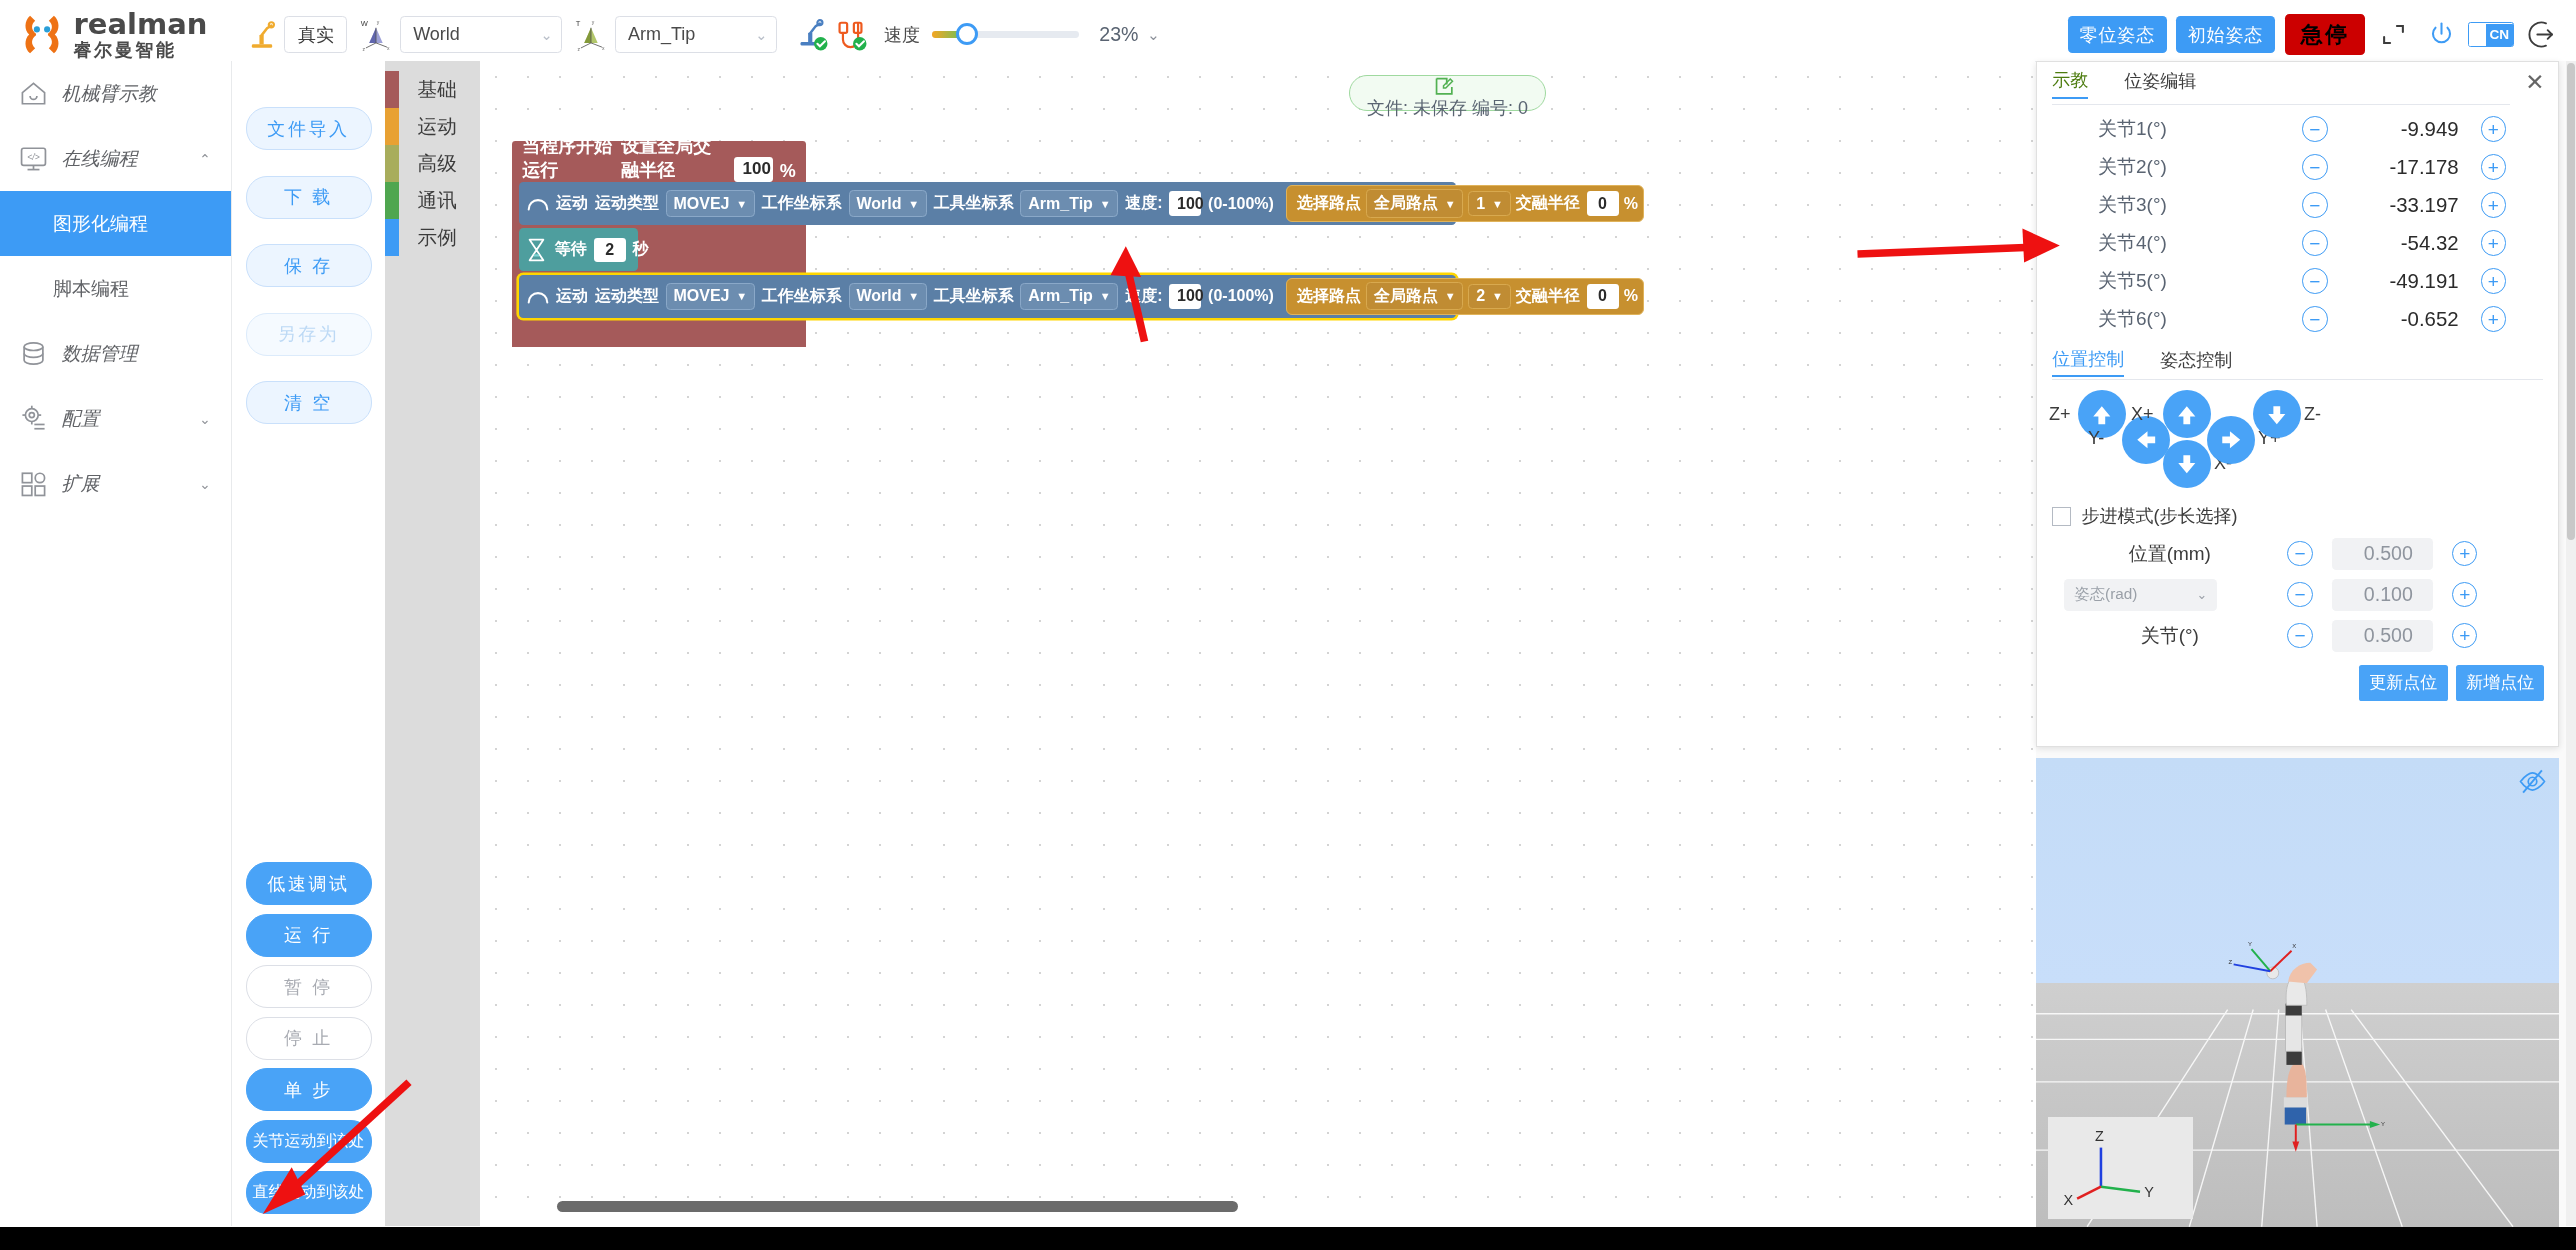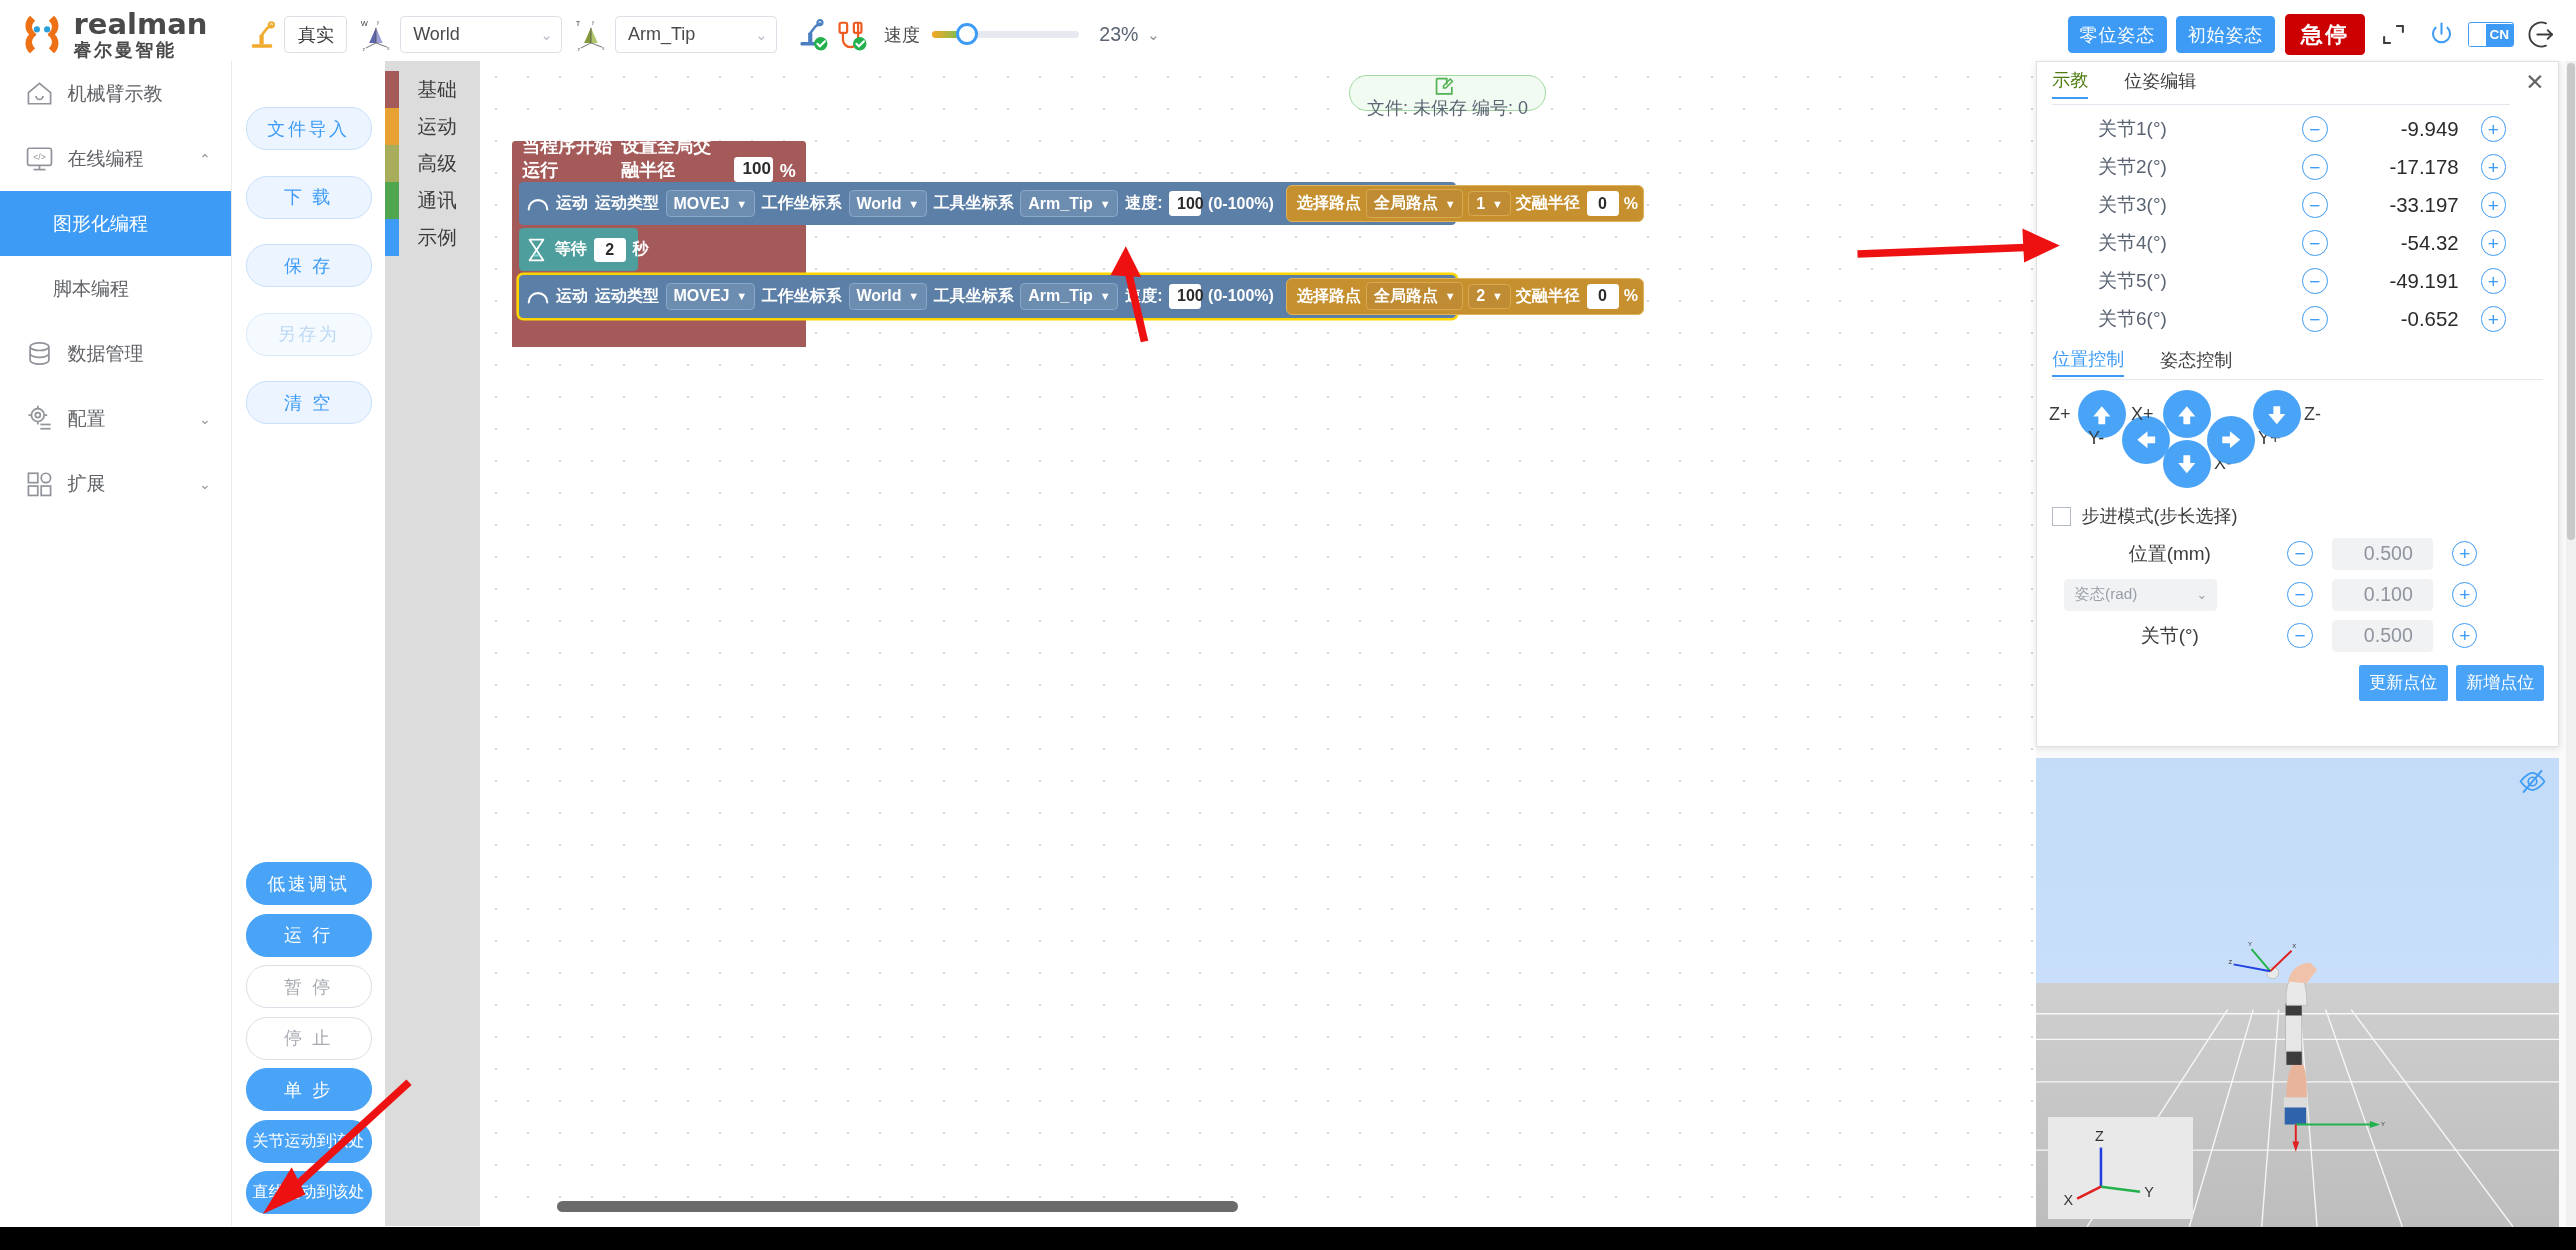--- a/index.html
+++ b/index.html
@@ -65,40 +65,40 @@
   .speed-val { font-size: 19.6px; color:#5a6472; margin-left: 20.4px; }
   .speed-chev { color:#8a8f98; font-size: 15.3px; margin-left: 8.5px; }
 
   .topbar-right { margin-left: auto; display:flex; align-items:center; padding-right: 15.3px; }
   .btn-blue {
     height: 37px; border-radius: 4.3px; background:#3d9bf5; color:#fff;
     font-size: 18px; display:flex; align-items:center; justify-content:center;
     padding: 0 12px; margin-left: 8.5px; letter-spacing: 0.9px;
   }
   .btn-red {
-    height: 41px; border-radius: 4.3px; background:#cc0000; color:#ffffff;
+    height: 41px; border-radius: 4.3px; background:#cc0000; color:#000000;
     font-size: 22px; font-weight:700; display:flex; align-items:center; justify-content:center;
     padding: 0 15.3px; margin-left: 10.2px; letter-spacing: 2.6px;
   }
   .ico-btn { width: 37px; height: 37px; margin-left: 10.2px; display:flex; align-items:center; justify-content:center; }
   .lang-pill {
     margin-left: 8.5px; display:flex; align-items:center; height: 25.6px;
     border: 1.7px solid #3d9bf5; border-radius: 2.6px; overflow:hidden;
   }
   .lang-pill .box { width: 17px; height: 22px; background:#fff; }
   .lang-pill .cn { background:#3d9bf5; color:#fff; font-size:13.6px; font-weight:700; padding: 0 3.4px; height:22px; line-height:22px;}
 
   
   .leftnav {
     position:absolute; left:0; top: 61px; width: 232px; height: 1165px;
     background:#fff; border-right: 0.9px solid #e8eaec;
   }
   .nav-item {
-    height: 65px; display:flex; align-items:center; padding-left: 25px;
-    font-size: 19px; color:#606266;
+    height: 65px; display:flex; align-items:center; padding-left: 19px;
+    font-size: 19px; color:#606266;font-style:italic;
   }
   .nav-item .ni-ico { width: 29px; height: 29px; flex:0 0 29px; margin-right: 13.6px; }
   .nav-item .ni-chev { margin-left:auto; margin-right: 20.4px; color:#909399; font-size: 13.6px; }
   .nav-sub {
     height: 65px; display:flex; align-items:center; padding-left: 53px;
     font-size: 19px; color:#606266;
   }
   .nav-sub.active { background:#3d9bf5; color:#fff; }
 
   

